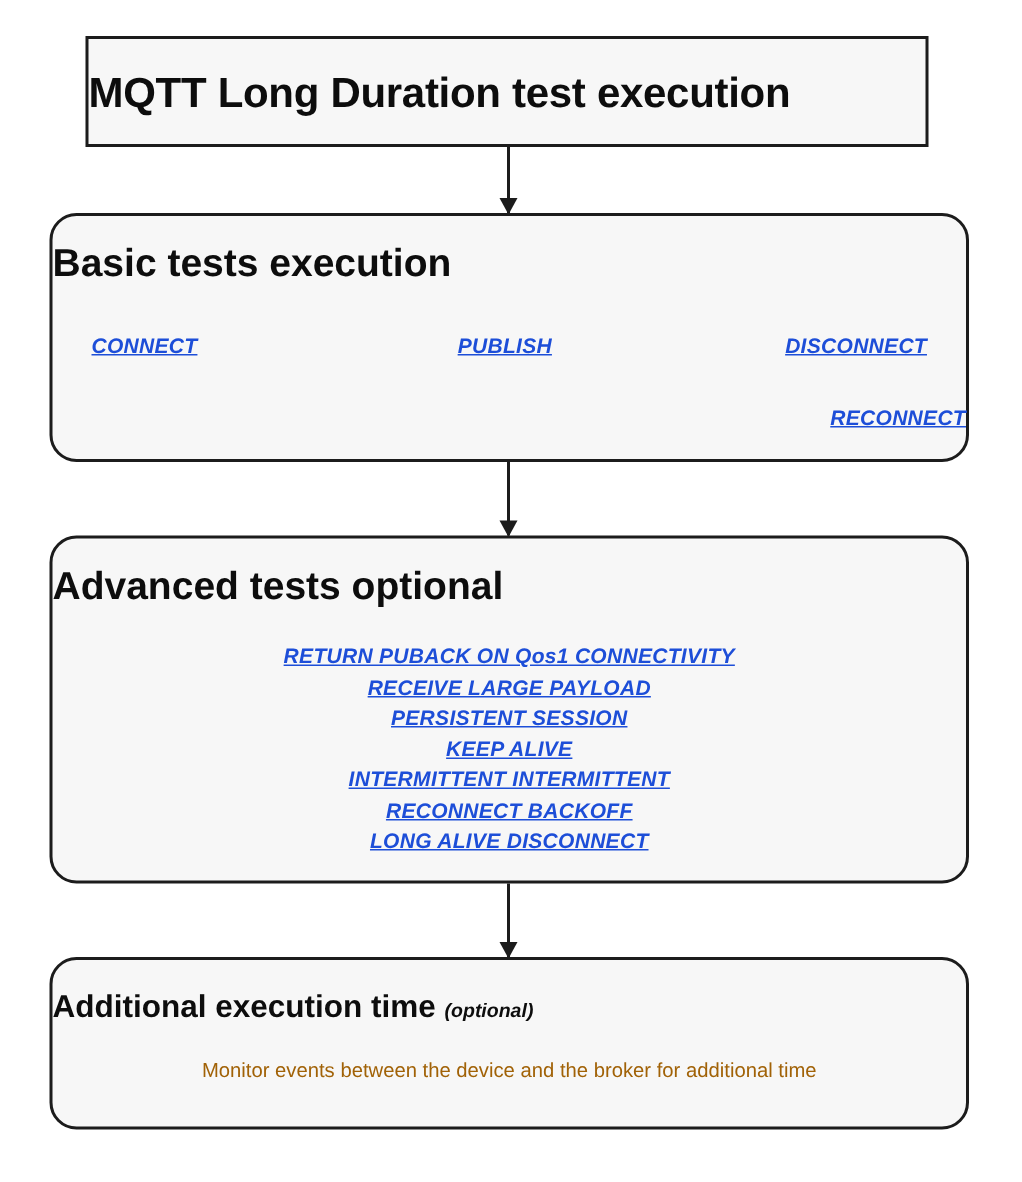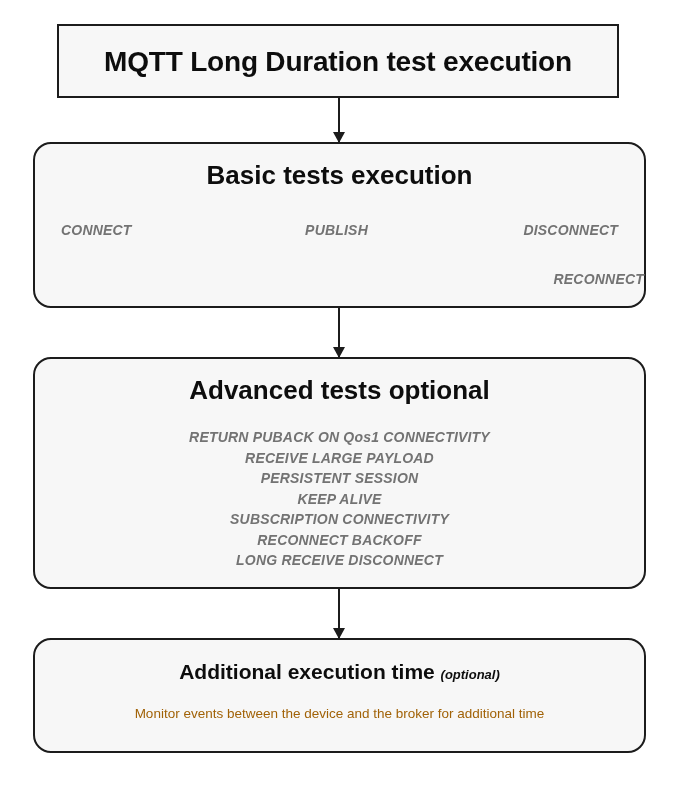--- a/index.html
+++ b/index.html
@@ -25,21 +25,20 @@
   .node {
     position: absolute;
     box-sizing: border-box;
     background: #f7f7f7;
     border: 2px solid #1c1c1c;
   }
   .node-title {
     position: absolute;
     left: 0;
     right: 0;
-    text-align: center;
     font-weight: bold;
     color: #0d0d0d;
     white-space: nowrap;
   }
 
   
   #node-root {
     left: 57px;
     top: 24px;
     width: 562px;
@@ -91,23 +90,24 @@
     position: absolute;
     top: 126px;
     left: 0;
     right: 0;
     text-align: right;
   }
   .test-item {
     font-size: 14px;
     font-weight: bold;
     font-style: italic;
-    color: #737373;
+    color: #1d4ed8;
     white-space: nowrap;
     letter-spacing: 0.2px;
+    text-decoration: underline;
   }
   .basic-row .test-item:nth-child(2) {
     
     margin-left: 18px;
   }
 
   
   .advanced-list {
     position: absolute;
     top: 68px;
@@ -179,23 +179,23 @@
 
   <div class="arrow" id="arrow-2"></div>
 
   <div class="node rounded" id="node-advanced">
     <div class="node-title">Advanced tests optional</div>
     <div class="advanced-list">
       <span class="test-item">RETURN PUBACK ON Qos1 CONNECTIVITY</span>
       <span class="test-item">RECEIVE LARGE PAYLOAD</span>
       <span class="test-item">PERSISTENT SESSION</span>
       <span class="test-item">KEEP ALIVE</span>
-      <span class="test-item">SUBSCRIPTION CONNECTIVITY</span>
+      <span class="test-item">INTERMITTENT INTERMITTENT</span>
       <span class="test-item">RECONNECT BACKOFF</span>
-      <span class="test-item">LONG RECEIVE DISCONNECT</span>
+      <span class="test-item">LONG ALIVE DISCONNECT</span>
     </div>
   </div>
 
   <div class="arrow" id="arrow-3"></div>
 
   <div class="node rounded" id="node-extra">
     <div class="node-title">
       <span>Additional execution time</span><span> </span><span class="optional-tag">(optional)</span>
     </div>
     <div class="extra-desc">Monitor events between the device and the broker for additional time</div>

